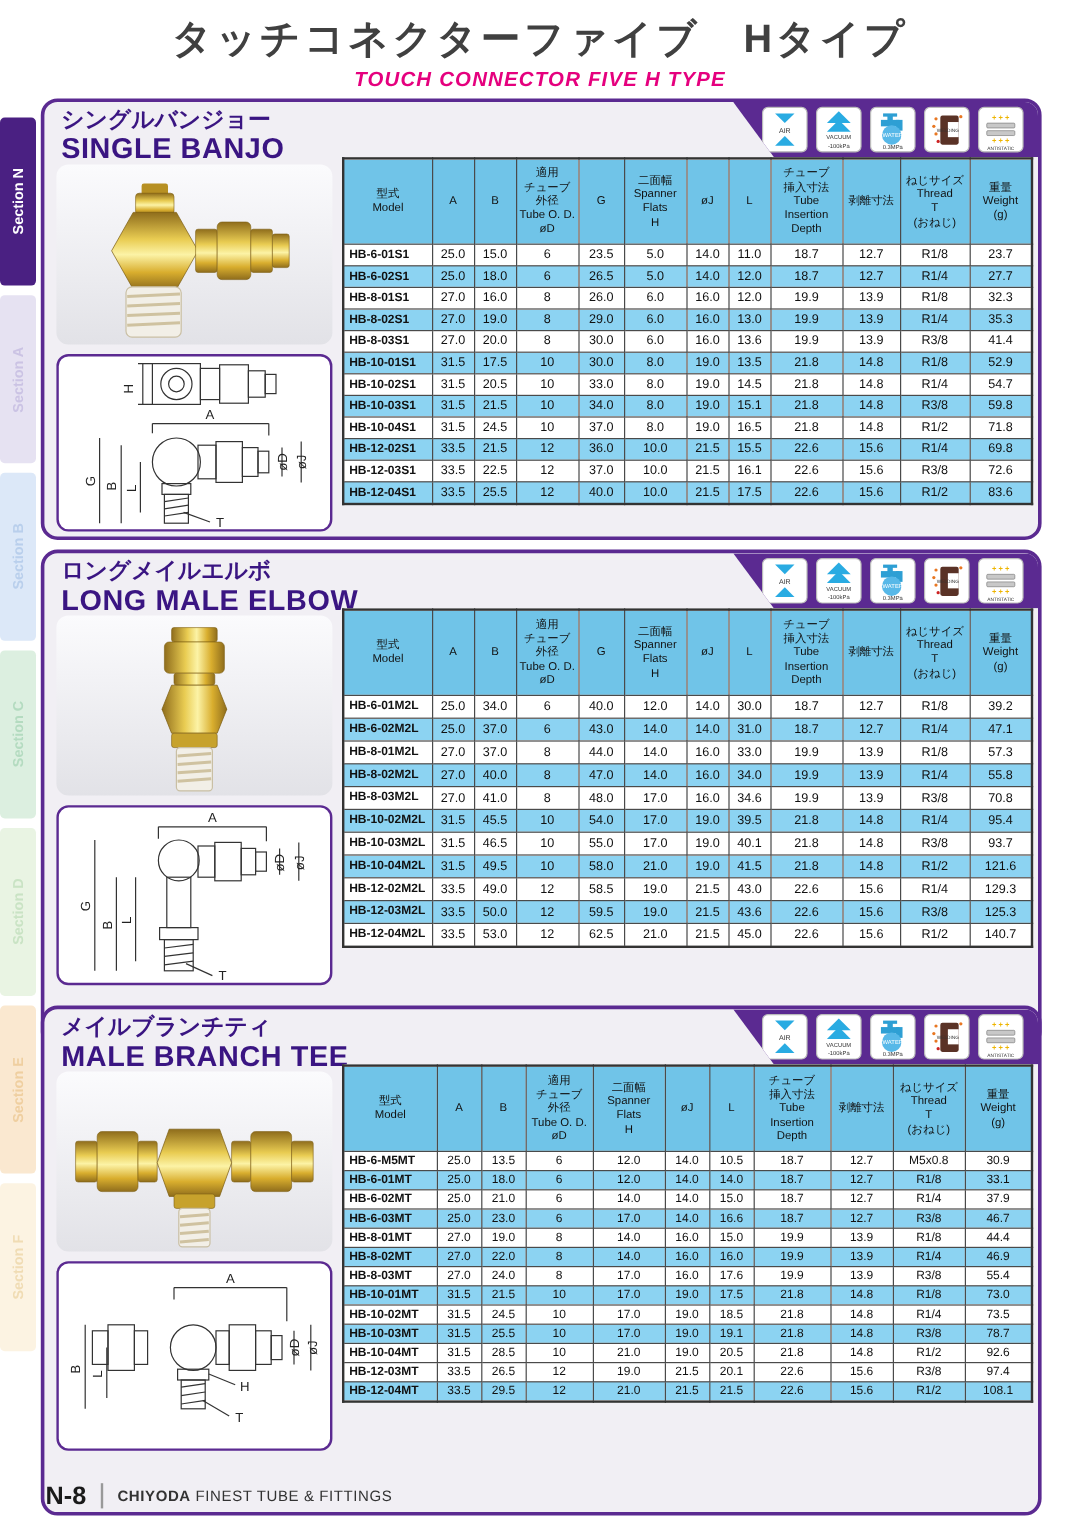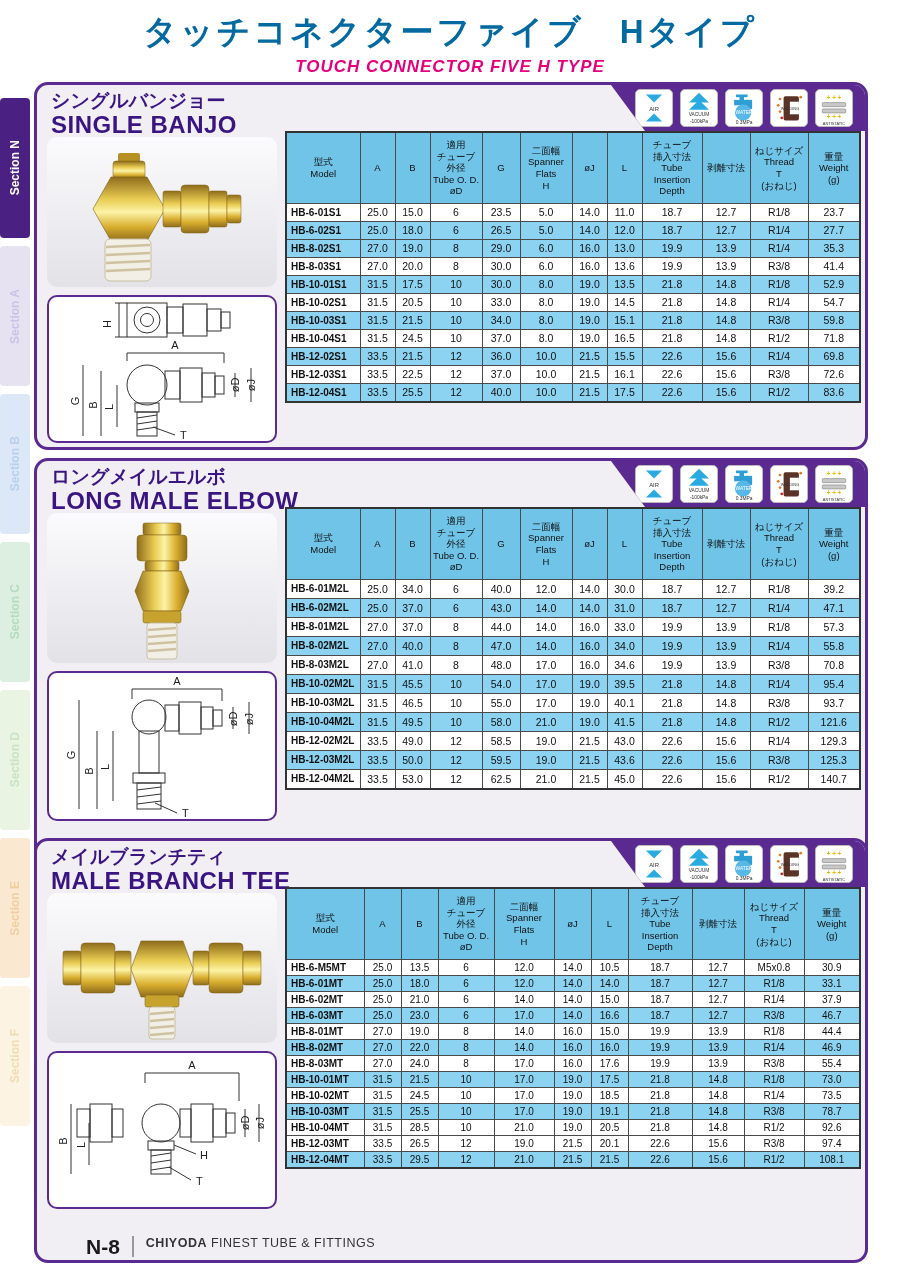--- a/index.html
+++ b/index.html
@@ -1,21 +1,21 @@
 <!DOCTYPE html>
 <html><head>
 <meta charset="utf-8">
 <style>
   html,body{margin:0;padding:0;background:#fff;}
   .page{position:relative;width:900px;height:1273px;overflow:hidden;background:#fff;
         font-family:"Liberation Sans","DejaVu Sans",sans-serif;}
 
   
   .title{margin:0;padding-top:10px;text-align:center;font-size:33px;letter-spacing:3px;
-         color:#0369a1;font-weight:bold;}
+         color:#404040;font-weight:bold;}
   .subtitle{text-align:center;font-size:17px;font-weight:bold;font-style:italic;
             color:#E5007E;letter-spacing:1px;margin-top:2px;}
 
   
   .sidebar{position:absolute;left:0;top:98px;width:30px;}
   .tab{width:30px;height:140px;margin-bottom:8px;border-radius:4px;
        display:flex;align-items:center;justify-content:center;}
   .tab span{writing-mode:vertical-rl;transform:rotate(180deg);
             font-size:12px;font-weight:bold;white-space:nowrap;}
 
@@ -55,21 +55,21 @@
   th{background:#70C4E8;font-size:9.5px;font-weight:normal;line-height:1.22;padding:6px 1px;}
   td{font-size:10.5px;height:17px;padding:0 2px;}
   td.model{text-align:left;font-weight:bold;font-size:10px;padding-left:4px;}
   tr.alt td{background:#8CD3F2;}
   #panel-1 td{height:18px;}
   #panel-2 td{height:15px;font-size:10px;}
 
   .dim text{font-size:11px;fill:#222;}
 
   
-  .footer{position:absolute;left:38px;top:1236px;display:flex;margin-left:48px;}
+  .footer{position:absolute;left:38px;top:1236px;display:flex;align-items:center;}
   .pageno{font-size:21px;font-weight:bold;color:#1a1a1a;padding-right:12px;
           border-right:2px solid #999;line-height:1;}
   .brand{font-size:12.5px;color:#333;padding-left:12px;letter-spacing:.5px;}
   .brand b{font-weight:bold;}
 </style>
 </head>
 <body>
 
 <div class="page">
 
@@ -281,20 +281,34 @@
               <td>6</td>
               <td>26.5</td>
               <td>5.0</td>
               <td>14.0</td>
               <td>12.0</td>
               <td>18.7</td>
               <td>12.7</td>
               <td>R1/4</td>
               <td>27.7</td>
             </tr>
+            <tr>
+              <td class="model">HB-8-01S1</td>
+              <td>27.0</td>
+              <td>16.0</td>
+              <td>8</td>
+              <td>26.0</td>
+              <td>6.0</td>
+              <td>16.0</td>
+              <td>12.0</td>
+              <td>19.9</td>
+              <td>13.9</td>
+              <td>R1/8</td>
+              <td>32.3</td>
+            </tr>
             <tr class="alt">
               <td class="model">HB-8-02S1</td>
               <td>27.0</td>
               <td>19.0</td>
               <td>8</td>
               <td>29.0</td>
               <td>6.0</td>
               <td>16.0</td>
               <td>13.0</td>
               <td>19.9</td>

